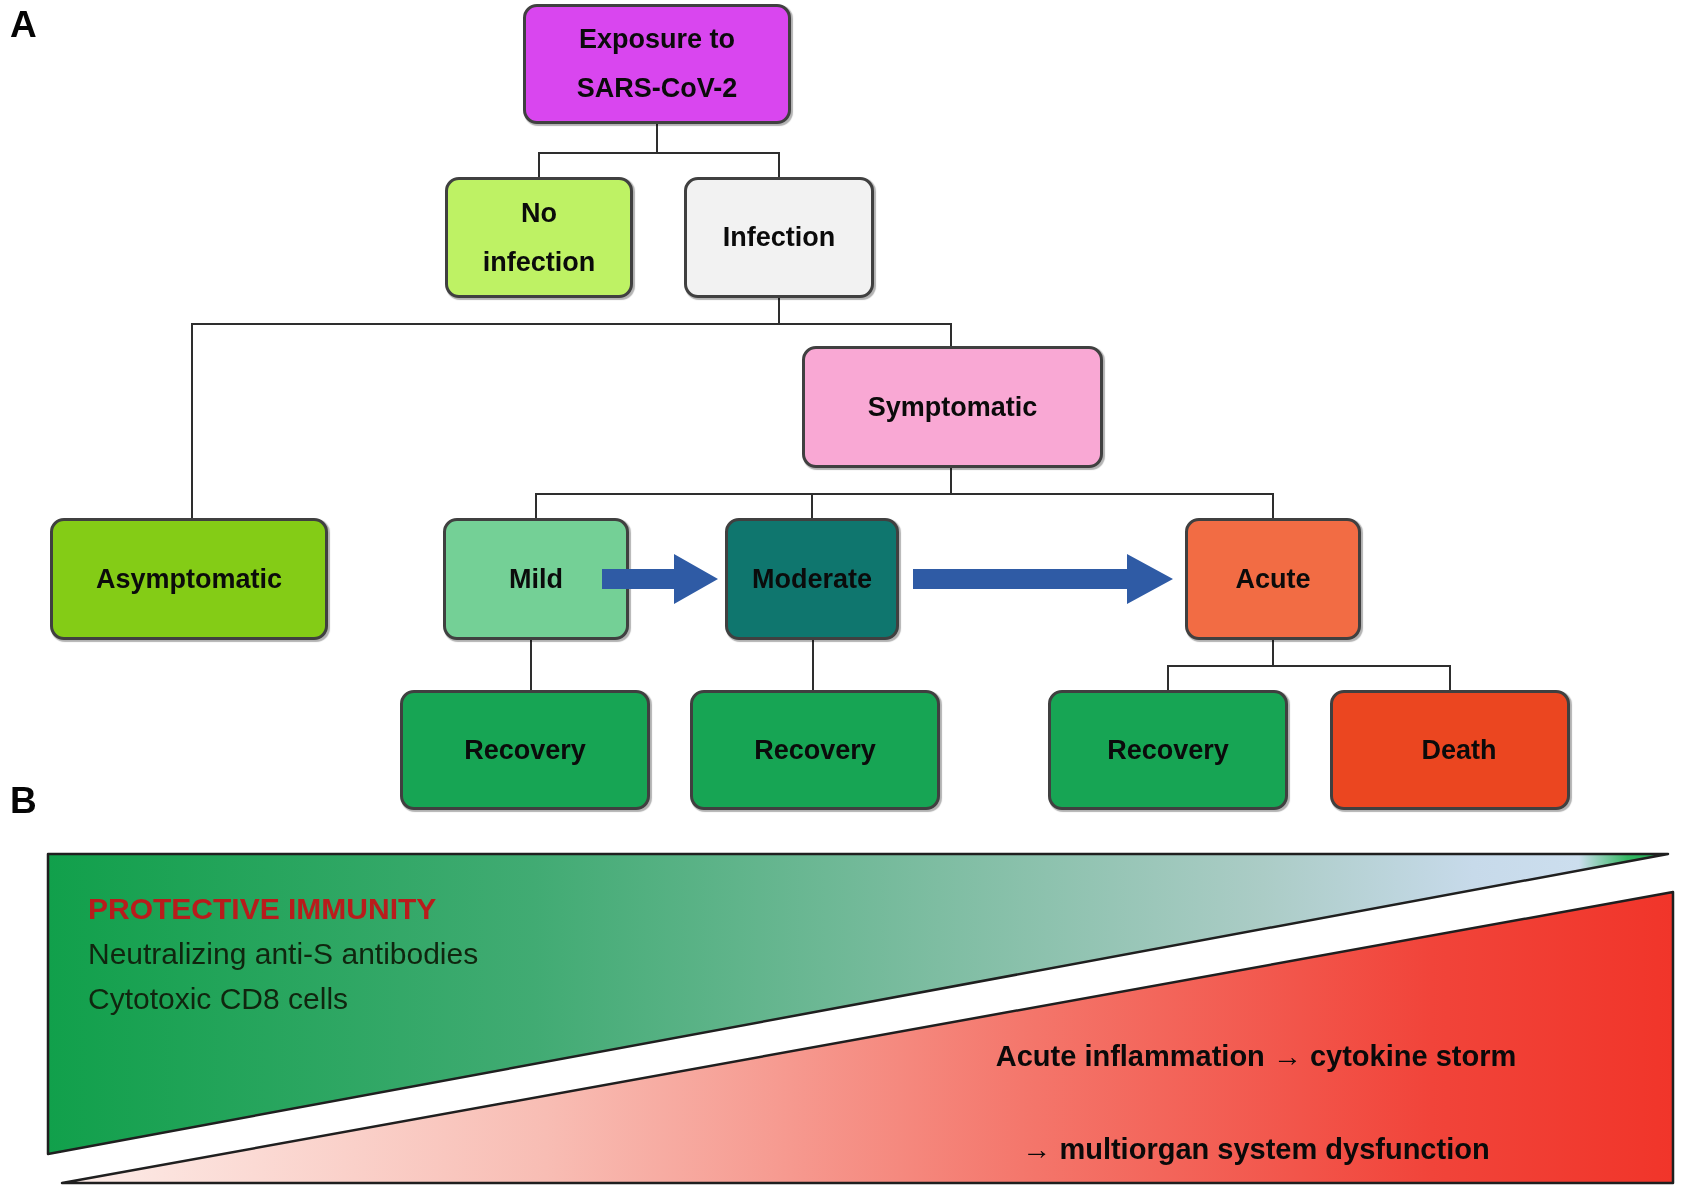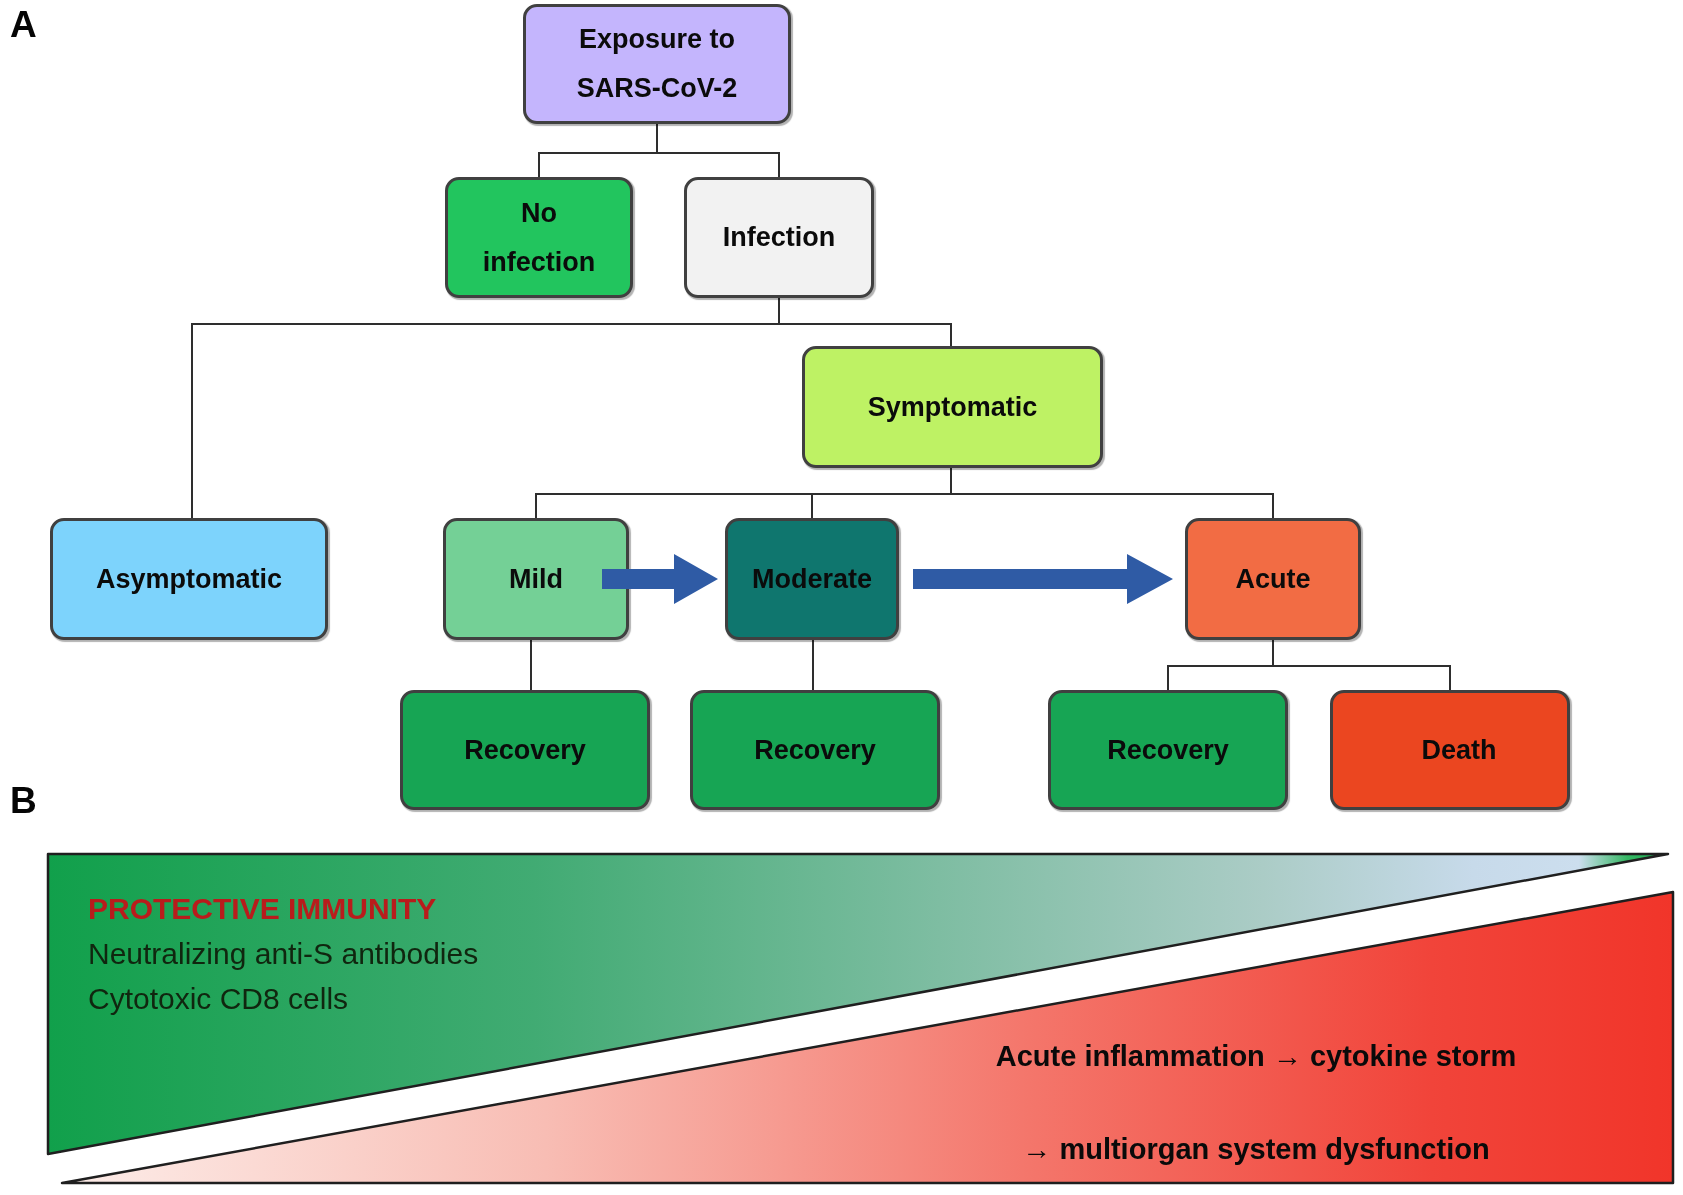--- a/index.html
+++ b/index.html
@@ -79,27 +79,27 @@
 <div class="conn cv" style="left:535px;top:493px;height:27px;"></div>
 <div class="conn cv" style="left:811px;top:493px;height:27px;"></div>
 <div class="conn cv" style="left:1272px;top:493px;height:27px;"></div>
 <div class="conn cv" style="left:530px;top:640px;height:51px;"></div>
 <div class="conn cv" style="left:812px;top:640px;height:51px;"></div>
 <div class="conn cv" style="left:1272px;top:640px;height:26px;"></div>
 <div class="conn ch" style="left:1167px;top:665px;width:284px;"></div>
 <div class="conn cv" style="left:1167px;top:665px;height:26px;"></div>
 <div class="conn cv" style="left:1449px;top:665px;height:26px;"></div>
 
-<div class="node n-exposure" style="background: #c4b5fd;">Exposure to
+<div class="node n-exposure" style="background: #d946ef;">Exposure to
 SARS-CoV-2</div>
-<div class="node n-noinf" style="background: #22c55e;">No
+<div class="node n-noinf" style="background: #bef264;">No
 infection</div>
 <div class="node n-inf" style="background: rgb(242, 242, 242);">Infection</div>
-<div class="node n-sympt" style="background: #bef264;">Symptomatic</div>
-<div class="node n-asympt" style="background: #7dd3fc;">Asymptomatic</div>
+<div class="node n-sympt" style="background: #f9a8d4;">Symptomatic</div>
+<div class="node n-asympt" style="background: #84cc16;">Asymptomatic</div>
 <div class="node n-mild" style="background: rgb(116, 208, 150);">Mild</div>
 <div class="node n-mod" style="background: #0f766e;">Moderate</div>
 <div class="node n-sev" style="background: rgb(242, 108, 68);">Acute</div>
 <div class="node n-rec1" style="background: rgb(23, 165, 84);">Recovery</div>
 <div class="node n-rec2" style="background: rgb(23, 165, 84);">Recovery</div>
 <div class="node n-rec3" style="background: rgb(23, 165, 84);">Recovery</div>
 <div class="node n-death" style="background: rgb(235, 70, 32); padding-left: 18px;">Death</div>
 
 <div class="arrow arrow-1">
   <svg viewBox="0 0 118 64" preserveAspectRatio="none">

